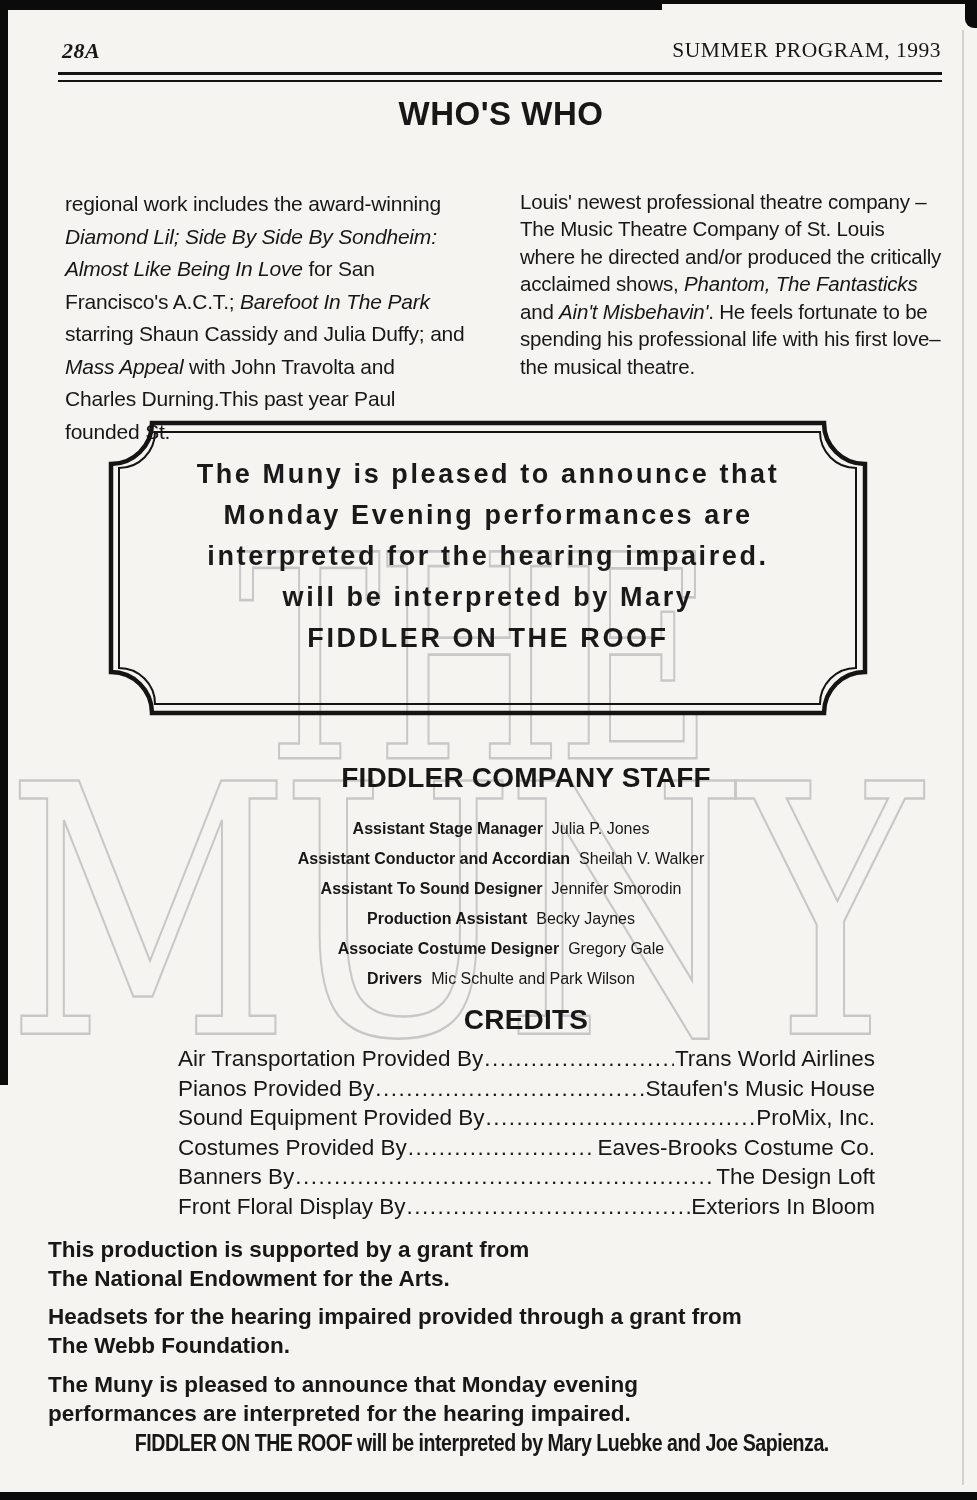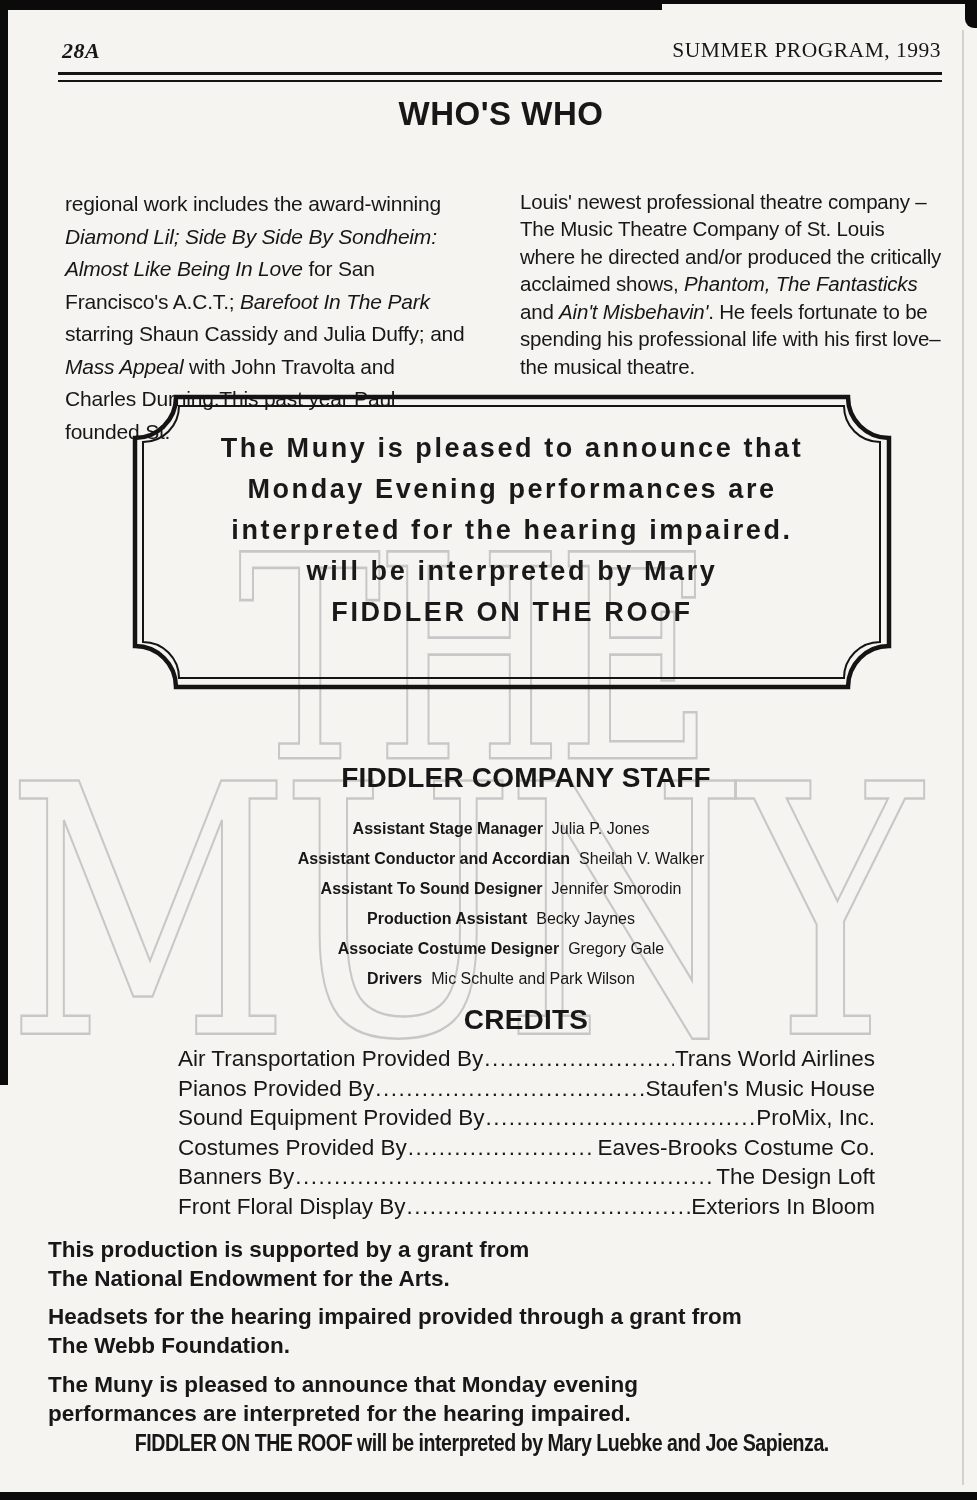--- a/index.html
+++ b/index.html
@@ -45,21 +45,21 @@
     left:60px;top:95px;width:882px;text-align:center;
     font-size:33px;font-weight:700;letter-spacing:0.5px;
   }
   
   .columns{left:65px;top:167px;width:877px;display:flex;}
   .col{text-align:left;}
   .col-left{width:402px;font-size:21px;line-height:32.5px;letter-spacing:-0.2px;}
   .col-right{margin-left:53px;width:422px;font-size:20.5px;line-height:27.5px;letter-spacing:-0.2px;}
   .it{font-style:italic;}
   
-  .announce-box{left:108px;top:394px;width:760px;height:264px;margin-left:24px;}
+  .announce-box{left:108px;top:420px;width:760px;height:264px;}
   .announce-frame{position:absolute;left:0;top:0;width:760px;height:296px;}
   .announce-text{
     position:absolute;left:30px;right:30px;top:30px;bottom:22px;
     display:flex;flex-direction:column;justify-content:center;align-items:center;
   }
   .announce-line{
     font-size:27px;font-weight:700;letter-spacing:2.6px;line-height:41px;
     white-space:nowrap;color:#191919;
   }
   

